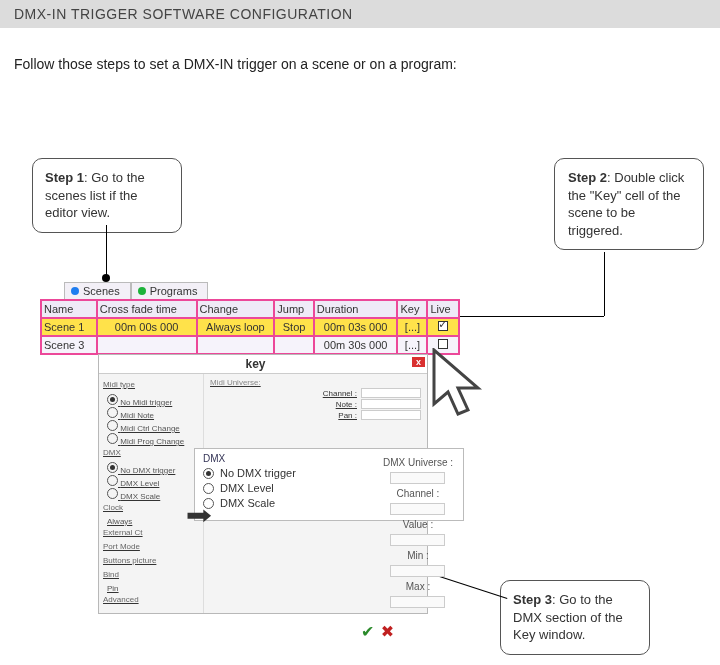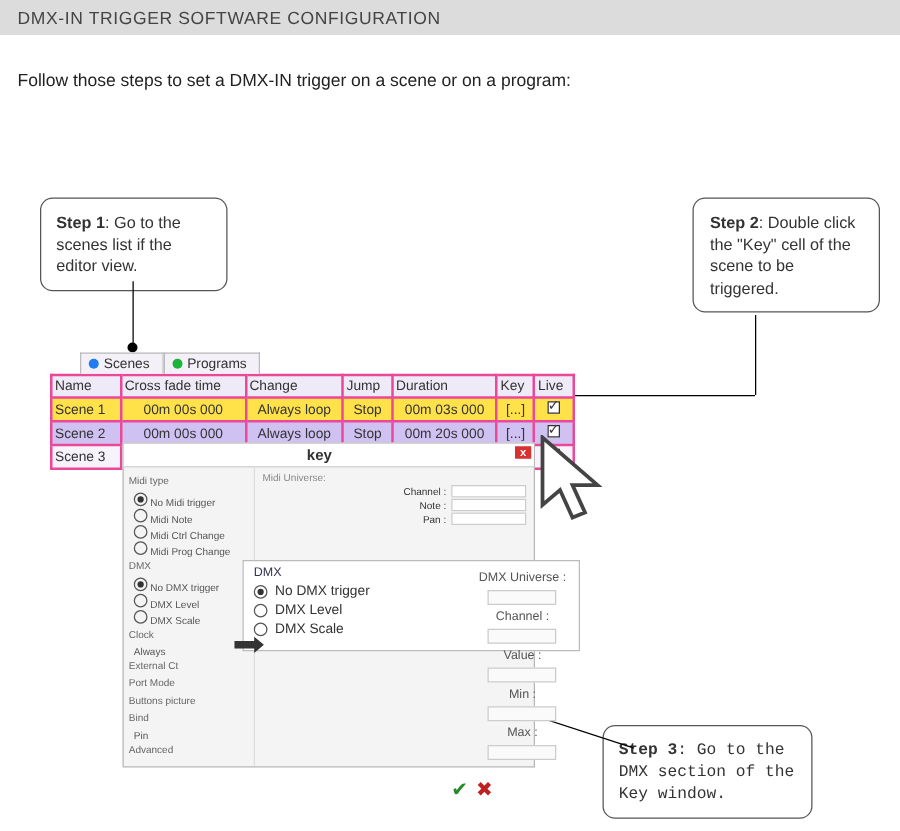--- a/index.html
+++ b/index.html
@@ -33,21 +33,21 @@
     border-radius: 10px;
     padding: 10px 12px;
     font-size: 13px;
     line-height: 1.35;
     background: #fff;
     width: 150px;
   }
   .callout strong { font-weight: 700; }
   #c1 { left: 32px; top: 158px; }
   #c2 { right: 16px; top: 158px; width: 150px; padding-left: 13px; }
-  #c3 { right: 70px; bottom: 10px; width: 168px; font-family: Liberation Mono, monospace; }
+  #c3 { right: 70px; bottom: 10px; width: 150px; }
 
   
   .lead-dot {
     position: absolute;
     width: 8px; height: 8px; border-radius: 50%;
     background: #000;
   }
 
   
   .app {
@@ -106,21 +106,21 @@
     background: #fff;
   }
   .key-popup .title .x {
     float: right;
     color: #fff;
     background: #d93030;
     padding: 0 4px;
     font-size: 9px;
     margin-right: 2px;
   }
-  .kp-body { display:flex; }
+  .kp-body { display:flex;text-decoration:underline; }
   .kp-left { width: 105px; padding: 4px 4px; border-right:1px solid #ddd; }
   .kp-left .grp { margin: 2px 0 5px 0; color:#666; font-size:8px; }
   .kp-left label { display:block; font-size:8px; color:#555; padding:0 0 0 4px;}
   .kp-right { flex:1; padding:4px 6px; }
   .kp-right .hdr { color:#888; font-size:8px; }
   .kp-right .field { display:flex; justify-content:flex-end; align-items:center; gap:4px; font-size:8px; margin:1px 0;}
   .kp-right .field .val { width:60px; height:10px; border:1px solid #ccc; background:#fff; }
 
   .dmx-panel {
     position: absolute;
@@ -217,29 +217,20 @@
         <th>Live</th>
       </tr>
     </thead>
     <tbody>
       <tr class="row-yellow">
         <td>Scene 1</td>
         <td class="center">00m 00s 000</td>
         <td class="center">Always loop</td>
         <td class="center">Stop</td>
         <td class="center">00m 03s 000</td>
-        <td class="center">[...]</td>
-        <td class="center"><span class="chk checked"></span></td>
-      </tr>
-      <tr class="row-sel">
-        <td>Scene 2</td>
-        <td class="center">00m 00s 000</td>
-        <td class="center">Always loop</td>
-        <td class="center">Stop</td>
-        <td class="center">00m 20s 000</td>
         <td class="center">[...]</td>
         <td class="center"><span class="chk checked"></span></td>
       </tr>
       <tr>
         <td>Scene 3</td>
         <td class="center"></td>
         <td class="center"></td>
         <td class="center"></td>
         <td class="center">00m 30s 000</td>
         <td class="center">[...]</td>

